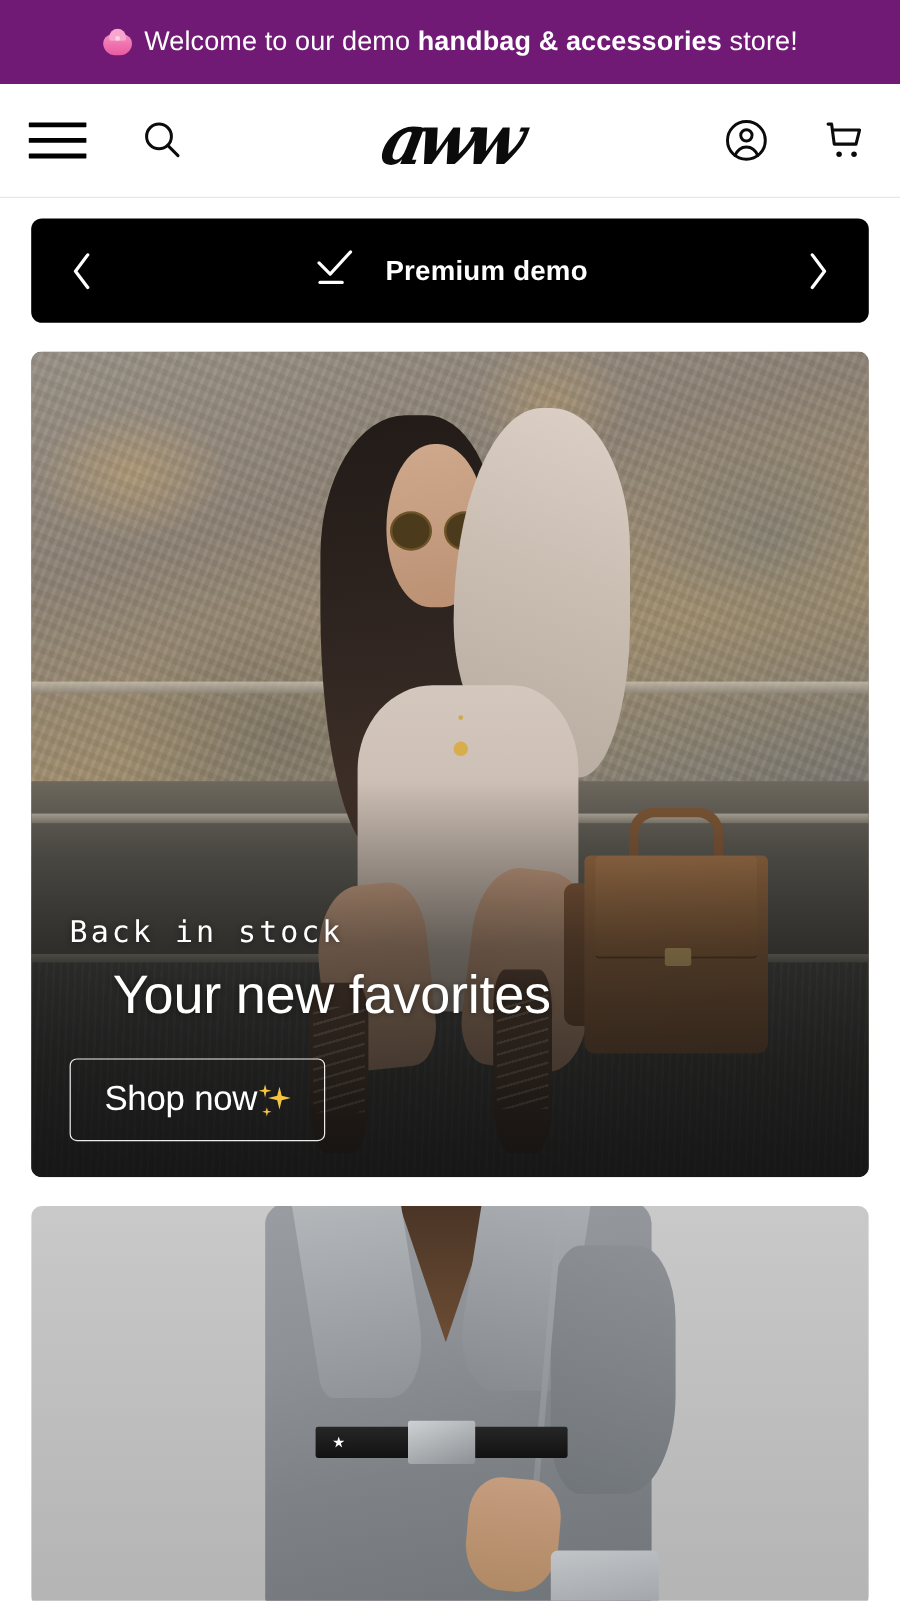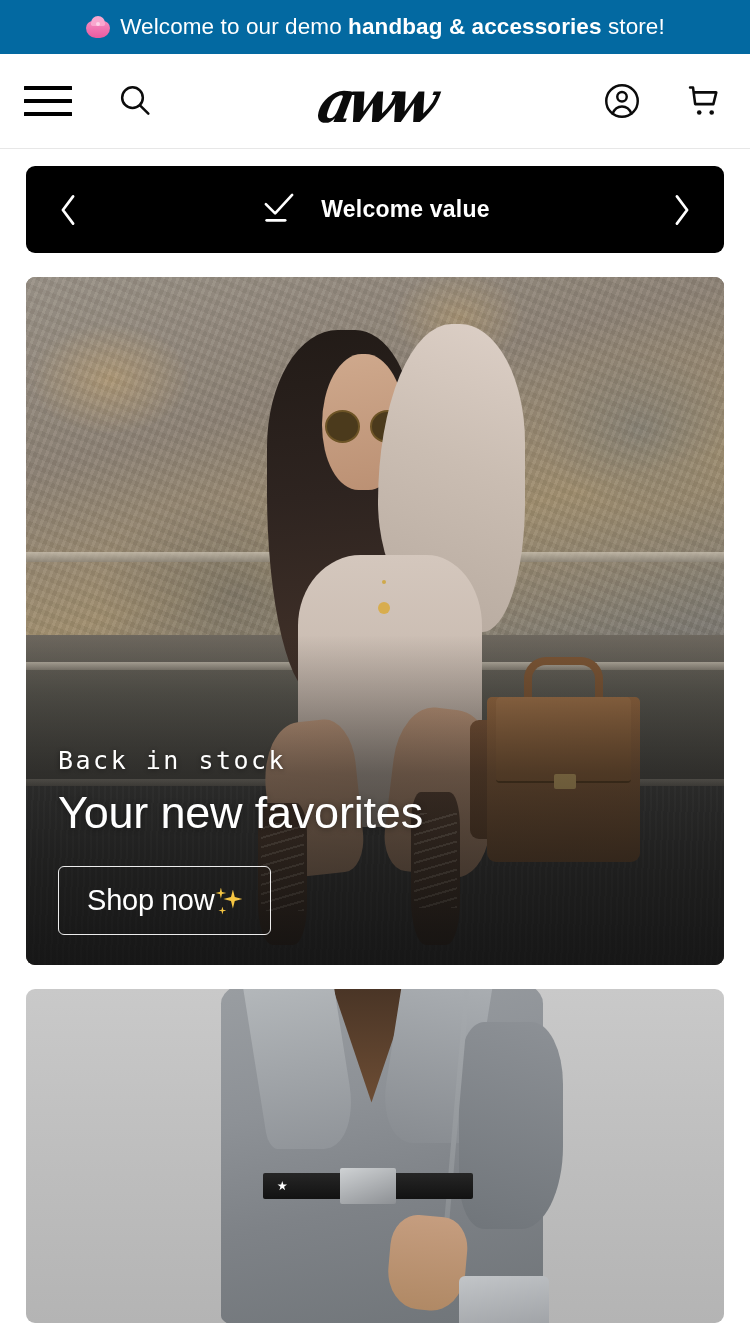--- a/index.html
+++ b/index.html
@@ -5,22 +5,22 @@
   * { margin:0; padding:0; box-sizing:border-box; }
   html, body {
     width:750px; height:1334px;
     background:#ffffff;
     font-family:"Liberation Sans", sans-serif;
     overflow:hidden;
   }
 
   
   .announcement-bar{
-    width:750px; height:54px;
-    background:#0369a1;
+    width:750px; height:70px;
+    background:#701a75;
     display:flex; align-items:center; justify-content:center;
     gap:9px;
   }
   .announcement-text{
     color:#ffffff;
     font-size:22.5px;
     letter-spacing:.1px;
     white-space:nowrap;
   }
   .announcement-text b{ font-weight:700; }
@@ -260,20 +260,21 @@
     text-shadow:0 1px 5px rgba(0,0,0,.45);
   }
   .hero-heading{
     color:#ffffff;
     font-size:45px;
     font-weight:400;
     letter-spacing:-.2px;
     line-height:1.08;
     margin-bottom:28px;
     text-shadow:0 1px 6px rgba(0,0,0,.40);
+    margin-left:36px;
   }
   .hero-cta{
     display:inline-flex; align-items:center; gap:0;
     border:1.6px solid rgba(255,255,255,.92);
     border-radius:6px;
     padding:17px 28px;
     background:transparent;
     cursor:pointer;
   }
   .hero-cta-label{
@@ -418,21 +419,21 @@
     </svg>
   </button>
 
   <div class="promo-center">
     <span>
       <svg width="38" height="34" viewBox="0 0 24 22" fill="none" stroke="#ffffff" stroke-width="1.7" stroke-linecap="round" stroke-linejoin="round">
         <polyline points="3.5,8.5 9.5,14.5 20.5,2.5"></polyline>
         <line x1="4" y1="19" x2="16" y2="19"></line>
       </svg>
     </span>
-    <span class="promo-label">Welcome value</span>
+    <span class="promo-label">Premium demo</span>
   </div>
 
   <button class="promo-arrow">
     <svg width="22" height="34" viewBox="0 0 12 20" fill="none" stroke="#ffffff" stroke-width="1.6" stroke-linecap="round" stroke-linejoin="round">
       <polyline points="3,2 9,10 3,18"></polyline>
     </svg>
   </button>
 </div>
 
 <div class="media-card hero-card">

